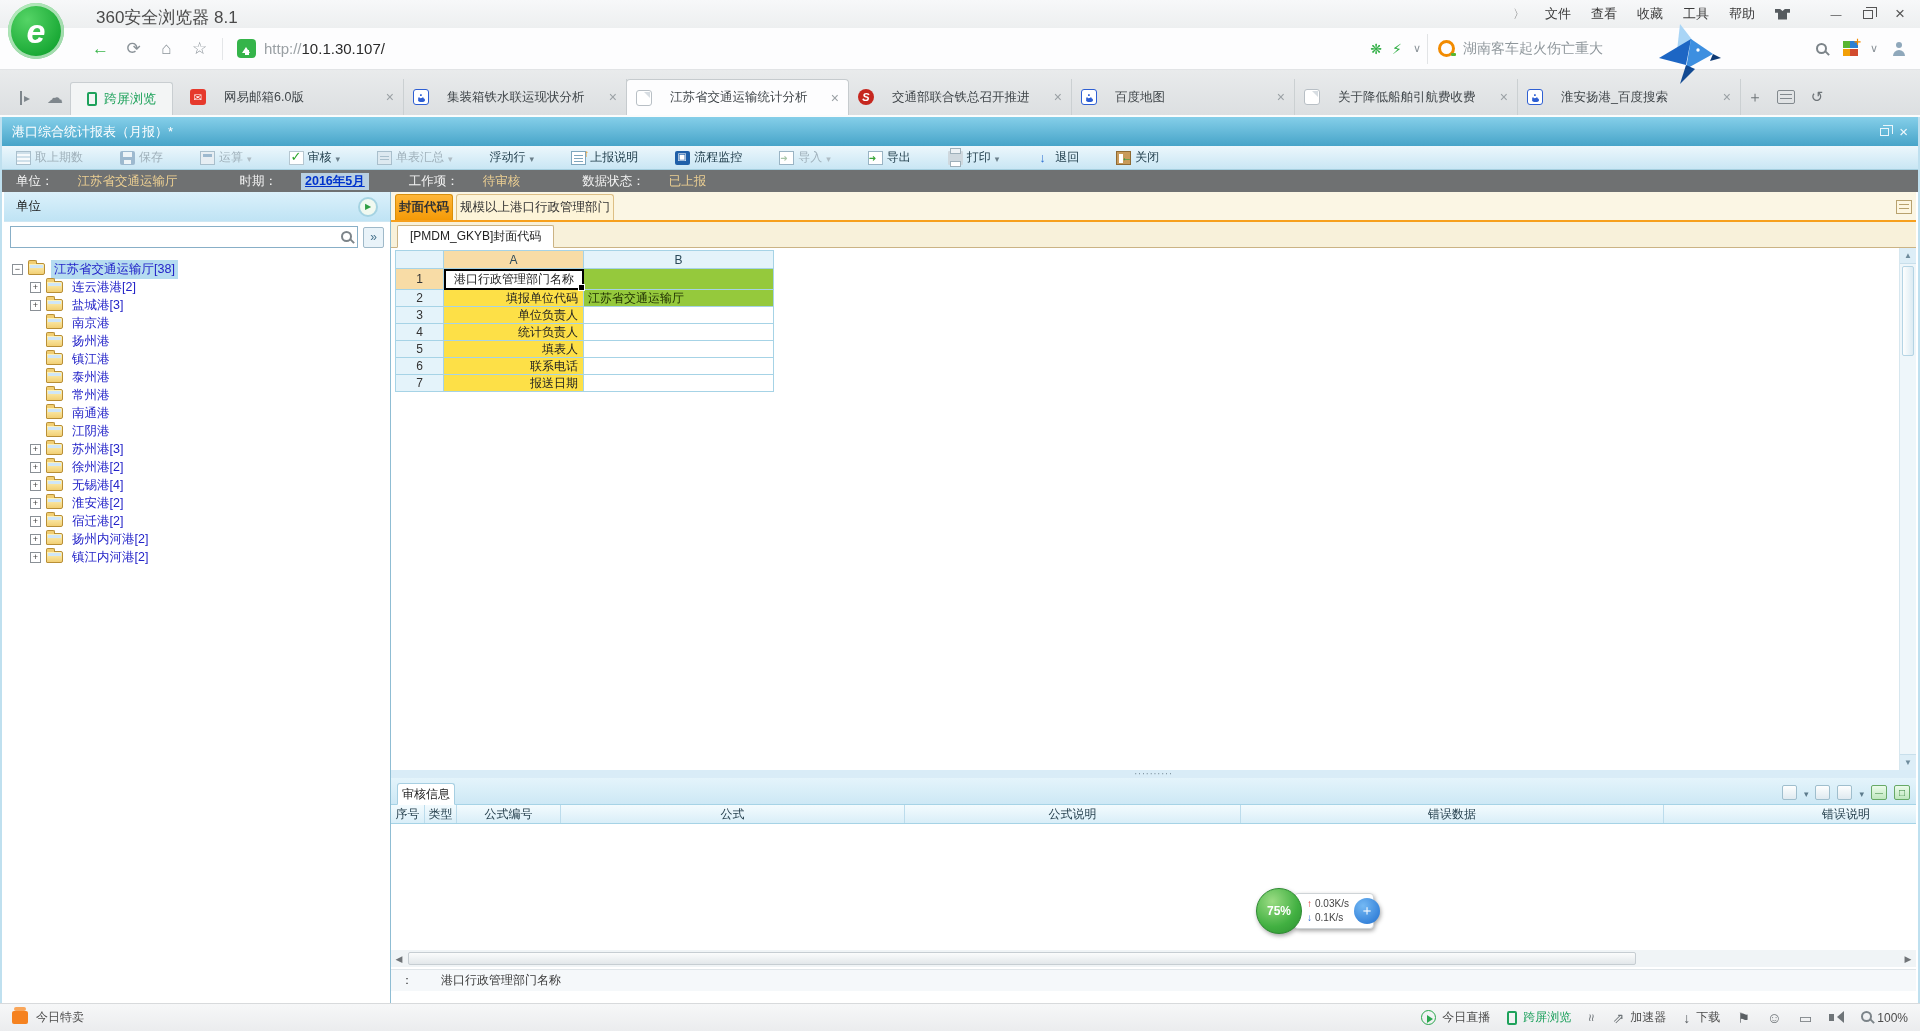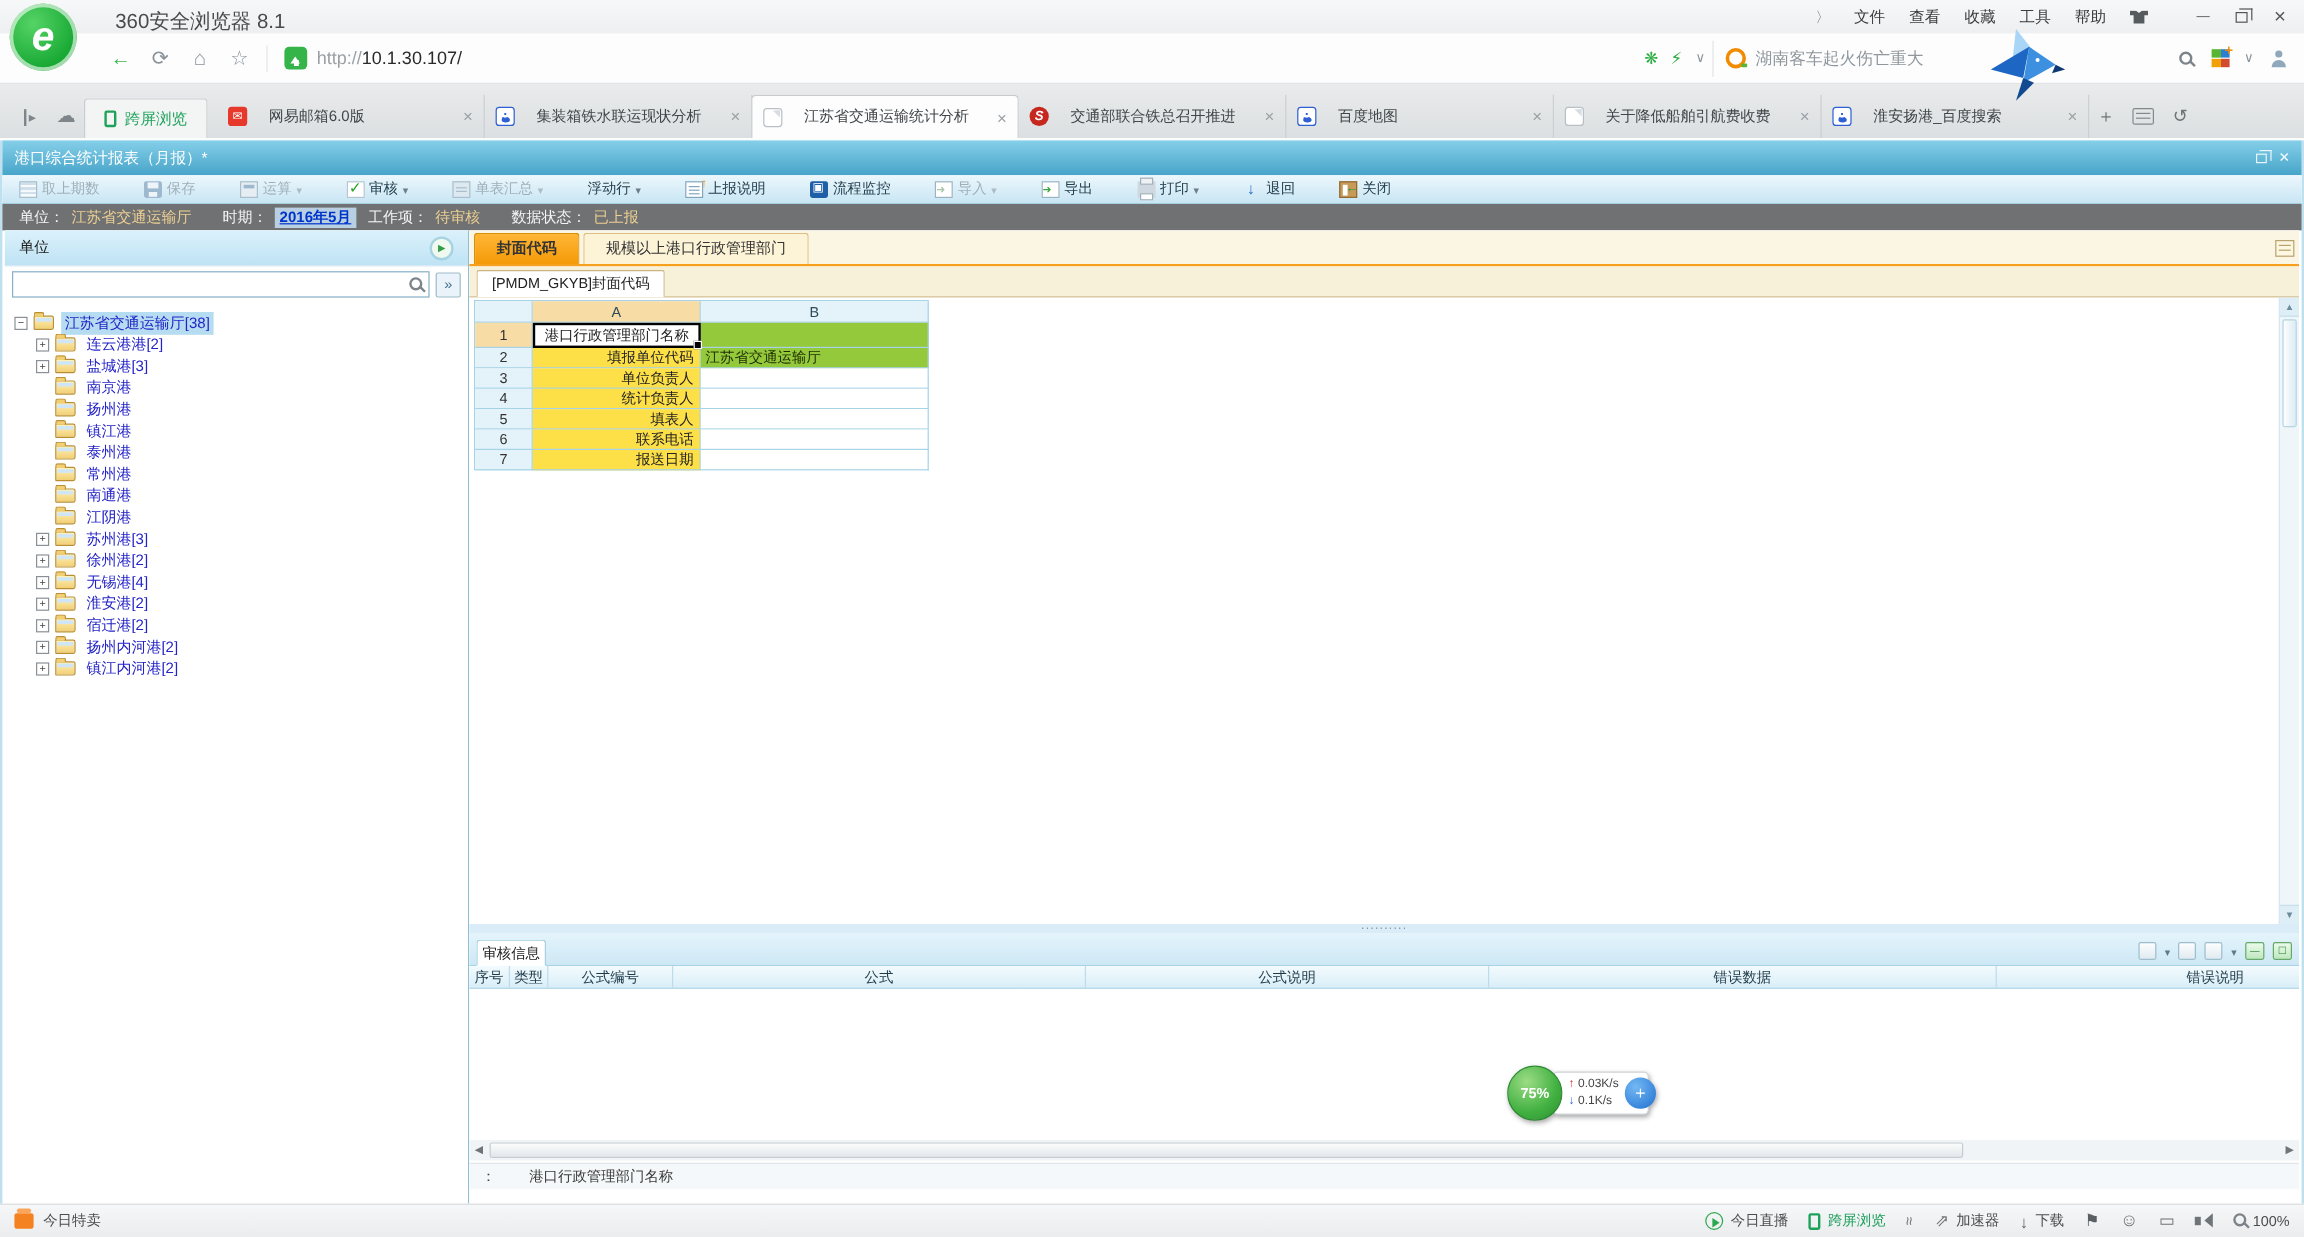--- a/index.html
+++ b/index.html
@@ -114,23 +114,23 @@
   .i-flow{background:#1f5fa8;border-radius:2px}.i-flow::before{content:"▣";position:absolute;left:2px;top:0;color:#fff;font-size:10px}
   .i-import,.i-export{background:#fff;border:1px solid #9ab4c4}
   .i-import::before,.i-export::before{content:"➜";position:absolute;left:0;top:1px;color:#3aa53a;font-size:9px}
   .tbtn.disabled .i-import::before{color:#a9c6a9}
   .i-print{background:#cfd8de;border-radius:1px}.i-print::before{content:"";position:absolute;left:2px;top:-3px;right:2px;height:4px;background:#eef2f5;border:1px solid #9fb0ba}
   .i-print::after{content:"";position:absolute;left:2px;bottom:-2px;right:2px;height:4px;background:#fff;border:1px solid #9fb0ba}
   .i-return::before{content:"↓";position:absolute;left:3px;top:-1px;color:#2e6fd2;font-weight:bold;font-size:13px}
   .i-exit{background:#c89a5a;border:1px solid #8f6a33}.i-exit::before{content:"";position:absolute;left:2px;top:2px;width:4px;height:9px;background:#fff}
   .i-exit::after{content:"←";position:absolute;right:-2px;top:-1px;color:#1f9e3c;font-weight:bold;font-size:11px}
 
-  .app-infobar{height:22px;background:#6f7172;color:#f4f4f4;display:flex;align-items:center;gap:6px;padding:0 14px;font-size:12.5px}
+  .app-infobar{height:22px;background:#6f7172;color:#f4f4f4;display:flex;align-items:center;gap:24px;padding:0 14px;font-size:12.5px}
   .iv{color:#eccf92}
-  .iv-link{color:#0033cc;background:#b9d0e2;text-decoration:underline;font-weight:bold;padding:0 4px;margin-right:4px}
+  .iv-link{color:#0033cc;background:#b9d0e2;text-decoration:underline;font-weight:bold;padding:0 4px;margin-right:16px}
   .ispace{width:14px}
 
   .app-body{position:absolute;top:75px;left:2px;right:2px;bottom:0;display:flex}
 
   
   .sidebar{width:387px;flex:none;border-right:1px solid #8fbdd3;display:flex;flex-direction:column;background:#fff}
   .sb-head{height:30px;background:linear-gradient(#dbf1fb,#bfe3f4);border-bottom:1px solid #cfe7f3;display:flex;align-items:center;padding:0 12px;font-size:12.5px;color:#1c1c1c}
   .runbtn{margin-left:auto;width:20px;height:20px;border-radius:50%;border:2px solid #a5d3e2;background:#f0f9f0;color:#2f9e44;display:flex;align-items:center;justify-content:center}
   .runbtn::before{content:"▶";font-size:8px}
   .sb-search{height:30px;display:flex;align-items:center;gap:5px;padding:4px 6px}
@@ -150,21 +150,21 @@
   .folder{width:17px;height:12px;flex:none;margin-right:6px;position:relative;border:1px solid #b98f35;border-radius:1px 2px 2px 1px;
      background:linear-gradient(#fdf2bb,#f2cf74)}
   .folder::before{content:"";position:absolute;left:-1px;top:-4px;width:7px;height:3px;background:#f2cf74;border:1px solid #b98f35;border-bottom:none;border-radius:2px 2px 0 0}
   .folder::after{content:"";position:absolute;left:1px;top:1px;right:1px;height:3px;background:#cfe6f8}
   .tlabel{padding:1px 3px}
   .trow.sel .tlabel{background:#b5dcf0}
 
   
   .content{flex:1;position:relative;background:#fff;overflow:hidden}
   .ctabs{position:absolute;top:0;left:0;right:0;height:30px;background:#fbf6e4;border-bottom:2px solid #f7a01d;display:flex;align-items:flex-end;padding-left:4px}
-  .ctab{height:26px;display:flex;align-items:center;padding:0 18px;margin-right:3px;border:1px solid #ddbf85;border-bottom:none;
+  .ctab{height:26px;display:flex;align-items:center;padding:0 3px;margin-right:3px;border:1px solid #ddbf85;border-bottom:none;
         border-radius:3px 3px 0 0;background:#fdf4d8;font-size:12.5px;color:#333}
   .ctab.active{background:linear-gradient(#ffb637,#f49a07);border-color:#d98f0a;font-weight:bold}
   .ctab-list{position:absolute;right:4px;bottom:6px;width:16px;height:14px;border:1px solid #b8a26e;background:#fdf6e0}
   .ctab-list::before{content:"";position:absolute;left:2px;top:3px;right:2px;height:1px;background:#b8a26e;box-shadow:0 4px #b8a26e}
   .sheettabs{position:absolute;top:30px;left:0;right:0;height:26px;background:#f8f1da;border-bottom:1px solid #cbb384;display:flex;align-items:flex-end;padding-left:6px}
   .stab{height:23px;background:#fff;border:1px solid #cbb384;border-bottom:1px solid #fff;margin-bottom:-1px;border-radius:2px 2px 0 0;
         display:flex;align-items:center;padding:0 12px;font-size:12px;color:#222}
   .sheet{position:absolute;top:56px;left:0;right:17px;height:522px;background:#fff}
   .grid{position:absolute;left:4px;top:2px;border-top:1px solid #a6d3e6;border-left:1px solid #a6d3e6}
   .grow{display:flex}

